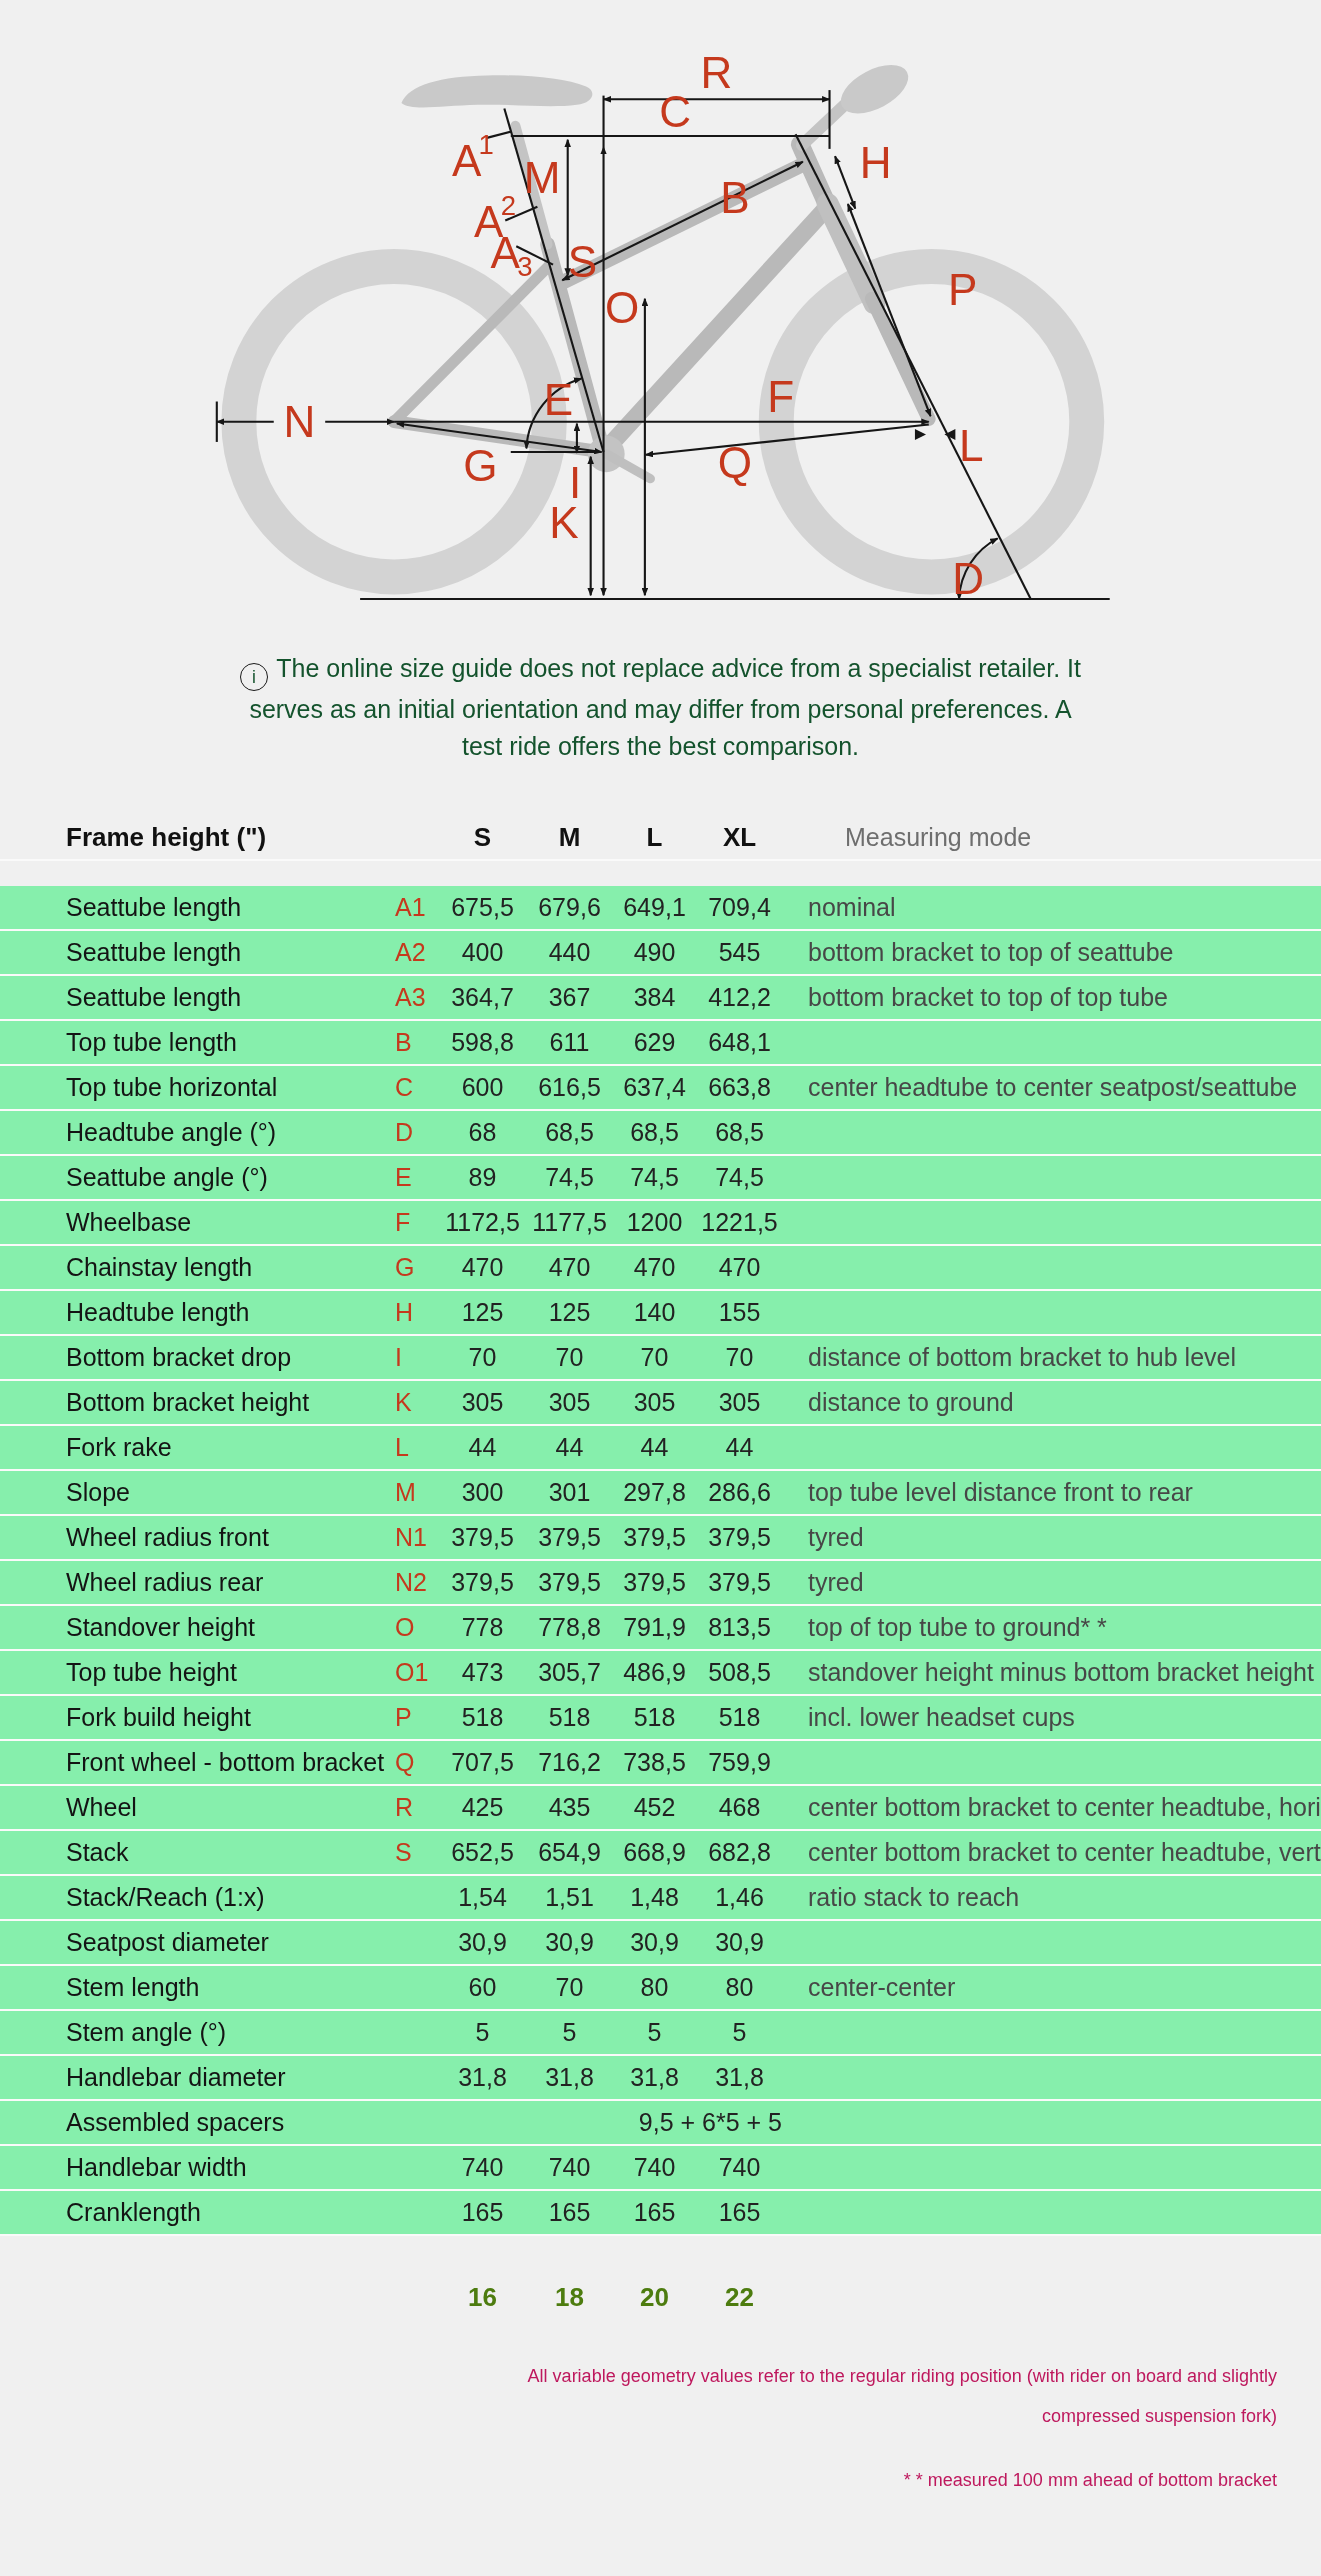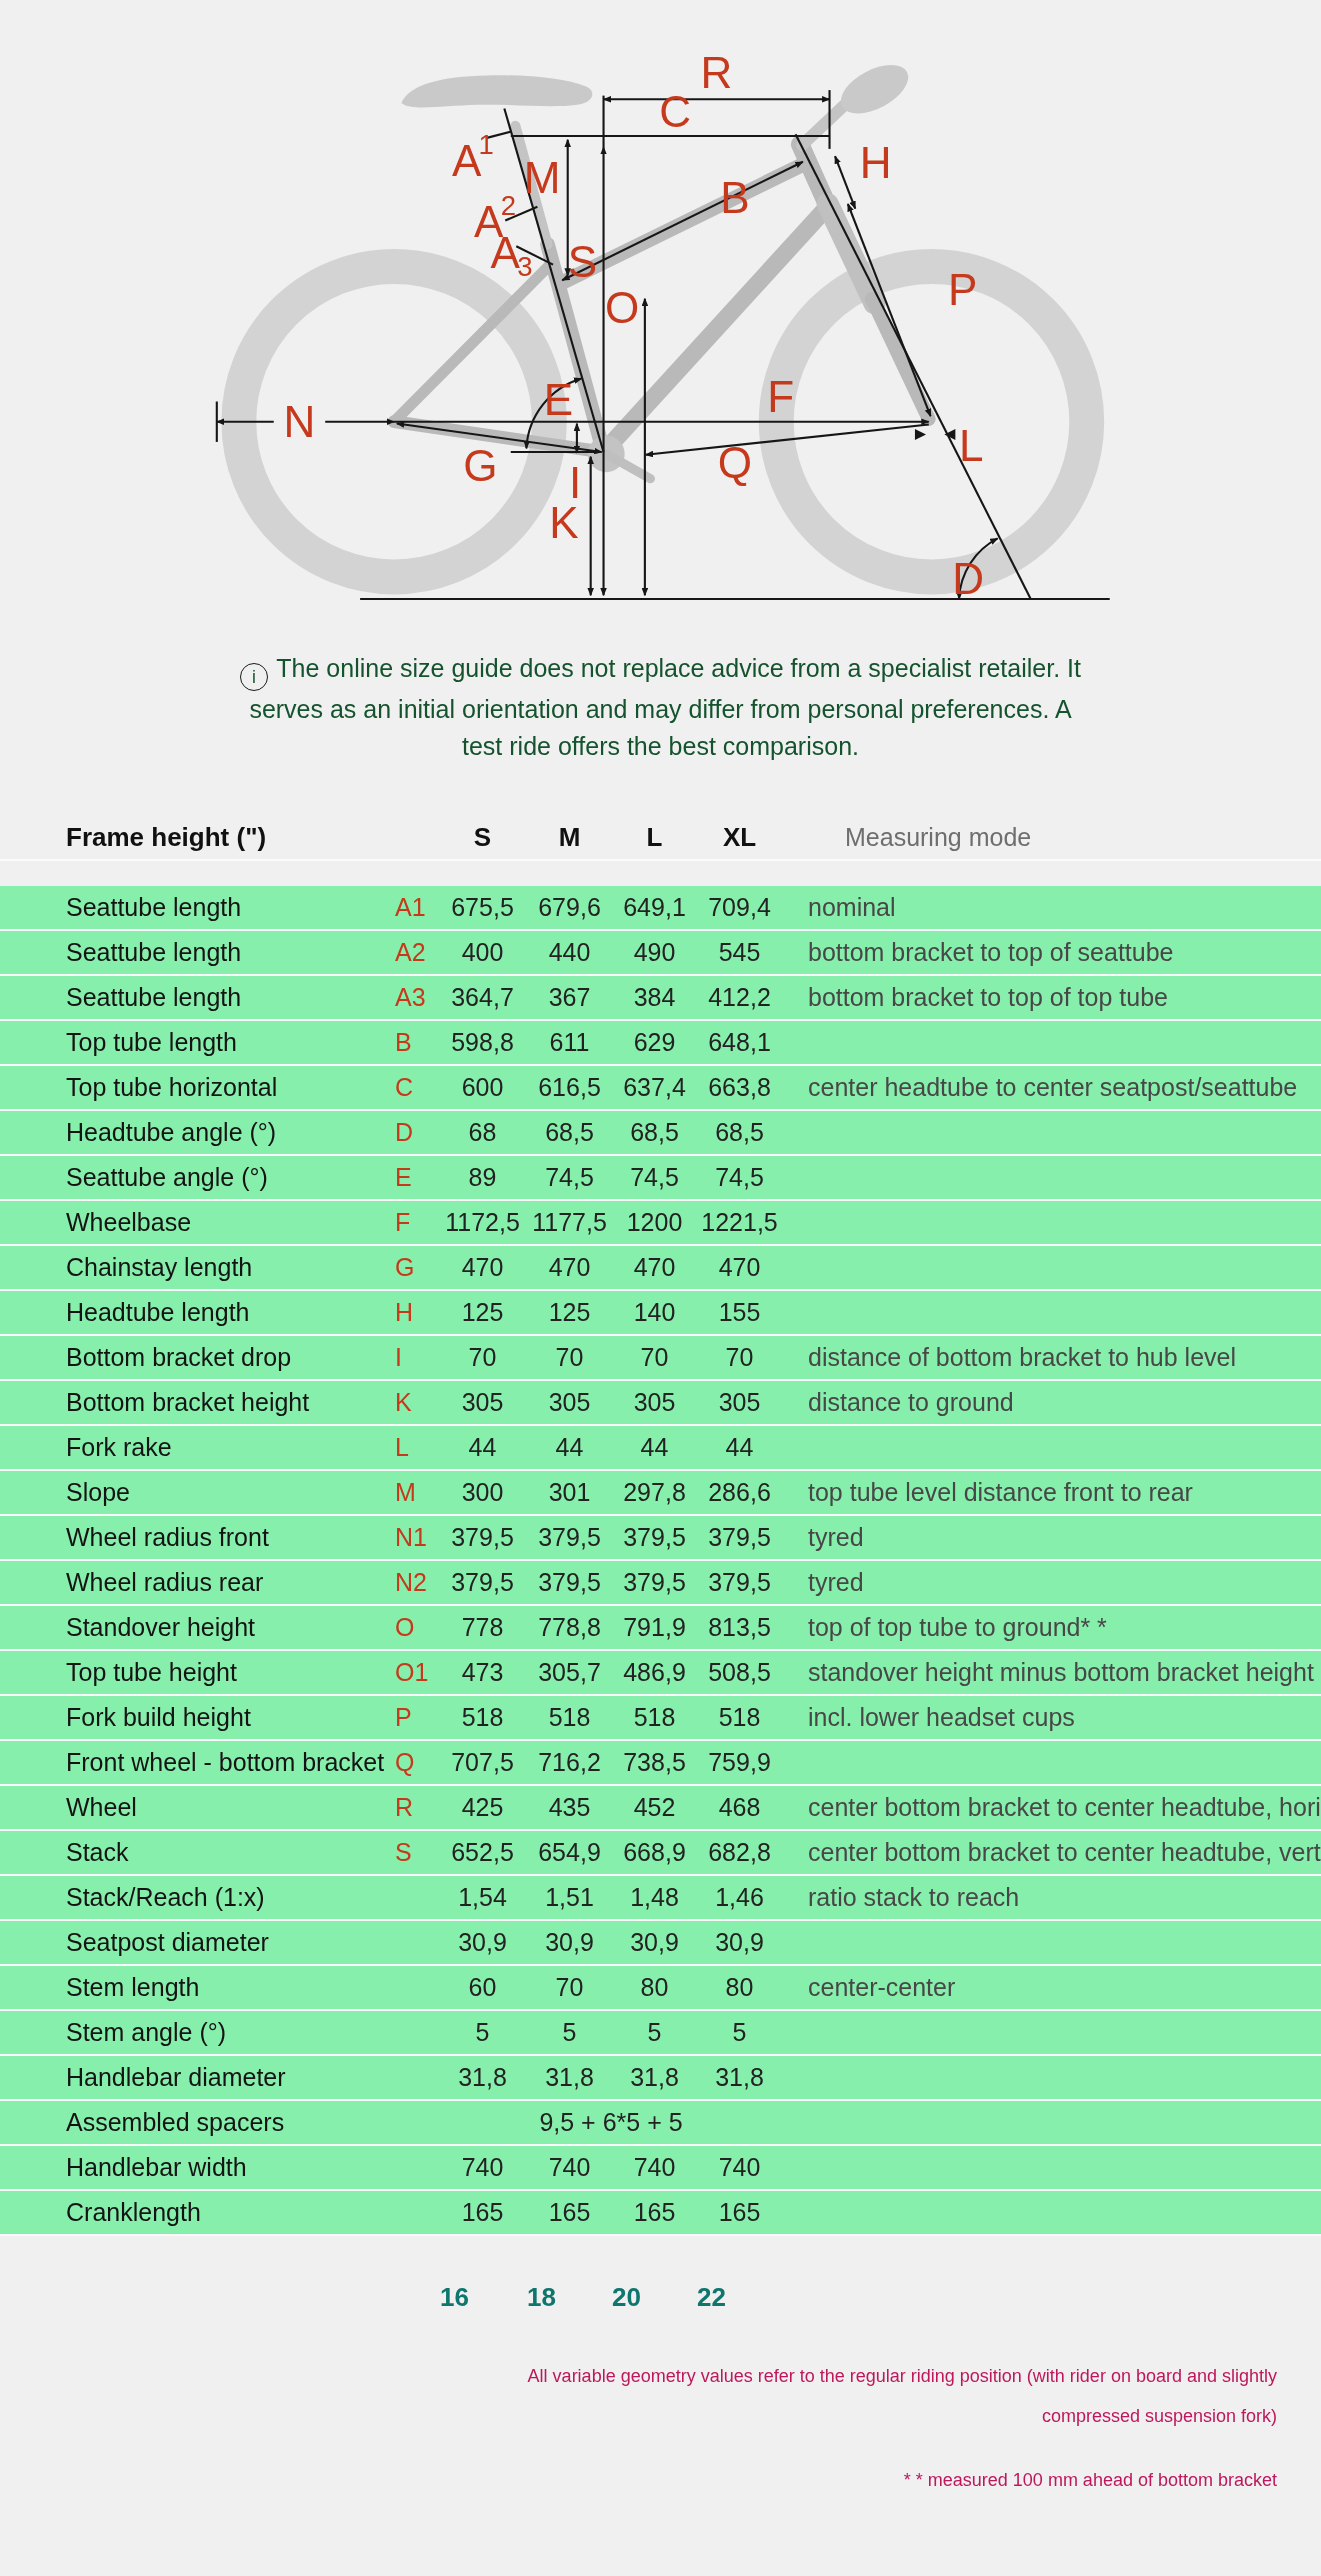--- a/index.html
+++ b/index.html
@@ -49,28 +49,28 @@
   .t-row{
     position:relative;height:43px;line-height:43px;
     background:#86efac;
     border-bottom:2.8px solid #fafafa;
     font-size:25px;
     overflow:hidden;
   }
   .t-row .rlabel{position:absolute;left:66px;color:#141414;white-space:nowrap;}
   .t-row .rletter{position:absolute;left:395px;color:#c5391d;}
   .t-row .rval{position:absolute;width:85px;text-align:center;color:#222;}
-  .t-row .rspan{position:absolute;left:440px;width:342px;text-align:center;color:#222;}
+  .t-row .rspan{position:absolute;left:440px;width:342px;text-align:right;color:#222;}
   .t-row .rmode{position:absolute;left:808px;color:#474747;white-space:nowrap;}
   .sizes-row{
     position:relative;height:43px;line-height:43px;
     margin-top:40px;
     font-size:26px;
   }
-  .sizes-row .rval{position:absolute;width:85px;text-align:left;font-weight:bold;color:#0f766e;}
+  .sizes-row .rval{position:absolute;width:85px;text-align:center;font-weight:bold;color:#4d7c0f;}
   
   .footer{
     margin-top:37px;
     padding-right:44px;
     text-align:right;
     font-size:18px;
     line-height:40px;
     color:#be185d;
   }
   .footer .measured{margin-top:24px;}

